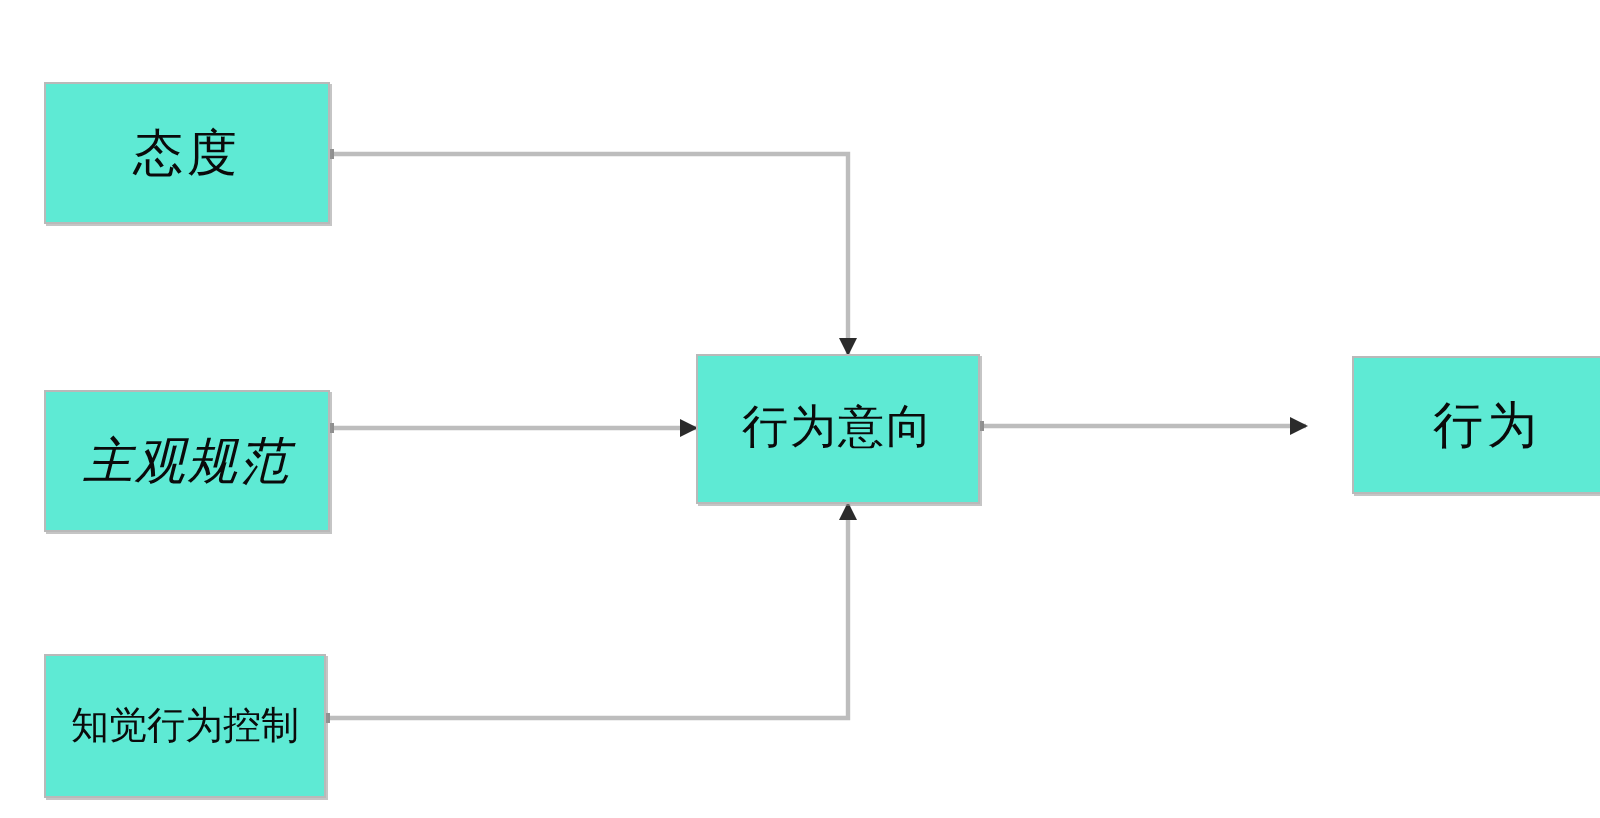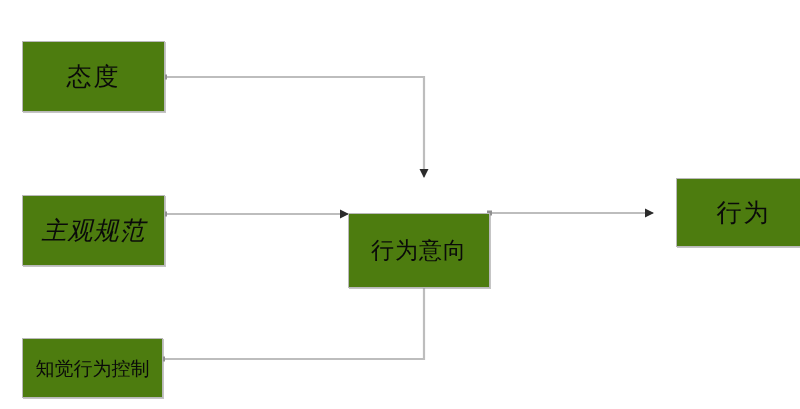--- a/index.html
+++ b/index.html
@@ -11,38 +11,38 @@
     position: relative;
     width: 800px;
     height: 409px;
     background: #ffffff;
     overflow: hidden;
     font-family: "DejaVu Sans", "Liberation Sans", sans-serif;
   }
   .node {
     position: absolute;
     box-sizing: border-box;
-    background: #4d7c0f;
+    background: #5eead4;
     border: 1px solid #b9b9b9;
     box-shadow: 1px 1px 0 0 rgba(150,150,150,0.55);
     display: flex;
     align-items: center;
     justify-content: center;
     color: #0a0a0a;
     line-height: 1;
     white-space: nowrap;
     user-select: none;
   }
   .node-label {
     display: block;
   }
   #node-attitude      { left: 22px;  top: 41px;  width: 143px; height: 71px; }
   #node-norm          { left: 22px;  top: 195px; width: 143px; height: 71px; font-style: italic; }
-  #node-pbc           { left: 22px;  top: 338px; width: 141px; height: 60px; }
-  #node-intention     { left: 348px; top: 177px; width: 142px; height: 75px; margin-top: 36px; }
+  #node-pbc           { left: 22px;  top: 327px; width: 141px; height: 72px; }
+  #node-intention     { left: 348px; top: 177px; width: 142px; height: 75px; }
   #node-behavior      { left: 676px; top: 178px; width: 135px; height: 69px; }
 
   #node-attitude  .node-label { font-size: 25px; letter-spacing: 2px; }
   #node-norm      .node-label { font-size: 25px; letter-spacing: 1px; }
   #node-pbc       .node-label { font-size: 19px; letter-spacing: 0px; }
   #node-intention .node-label { font-size: 23px; letter-spacing: 1px; }
   #node-behavior  .node-label { font-size: 25px; letter-spacing: 2px; }
 
   #edges {
     position: absolute;

